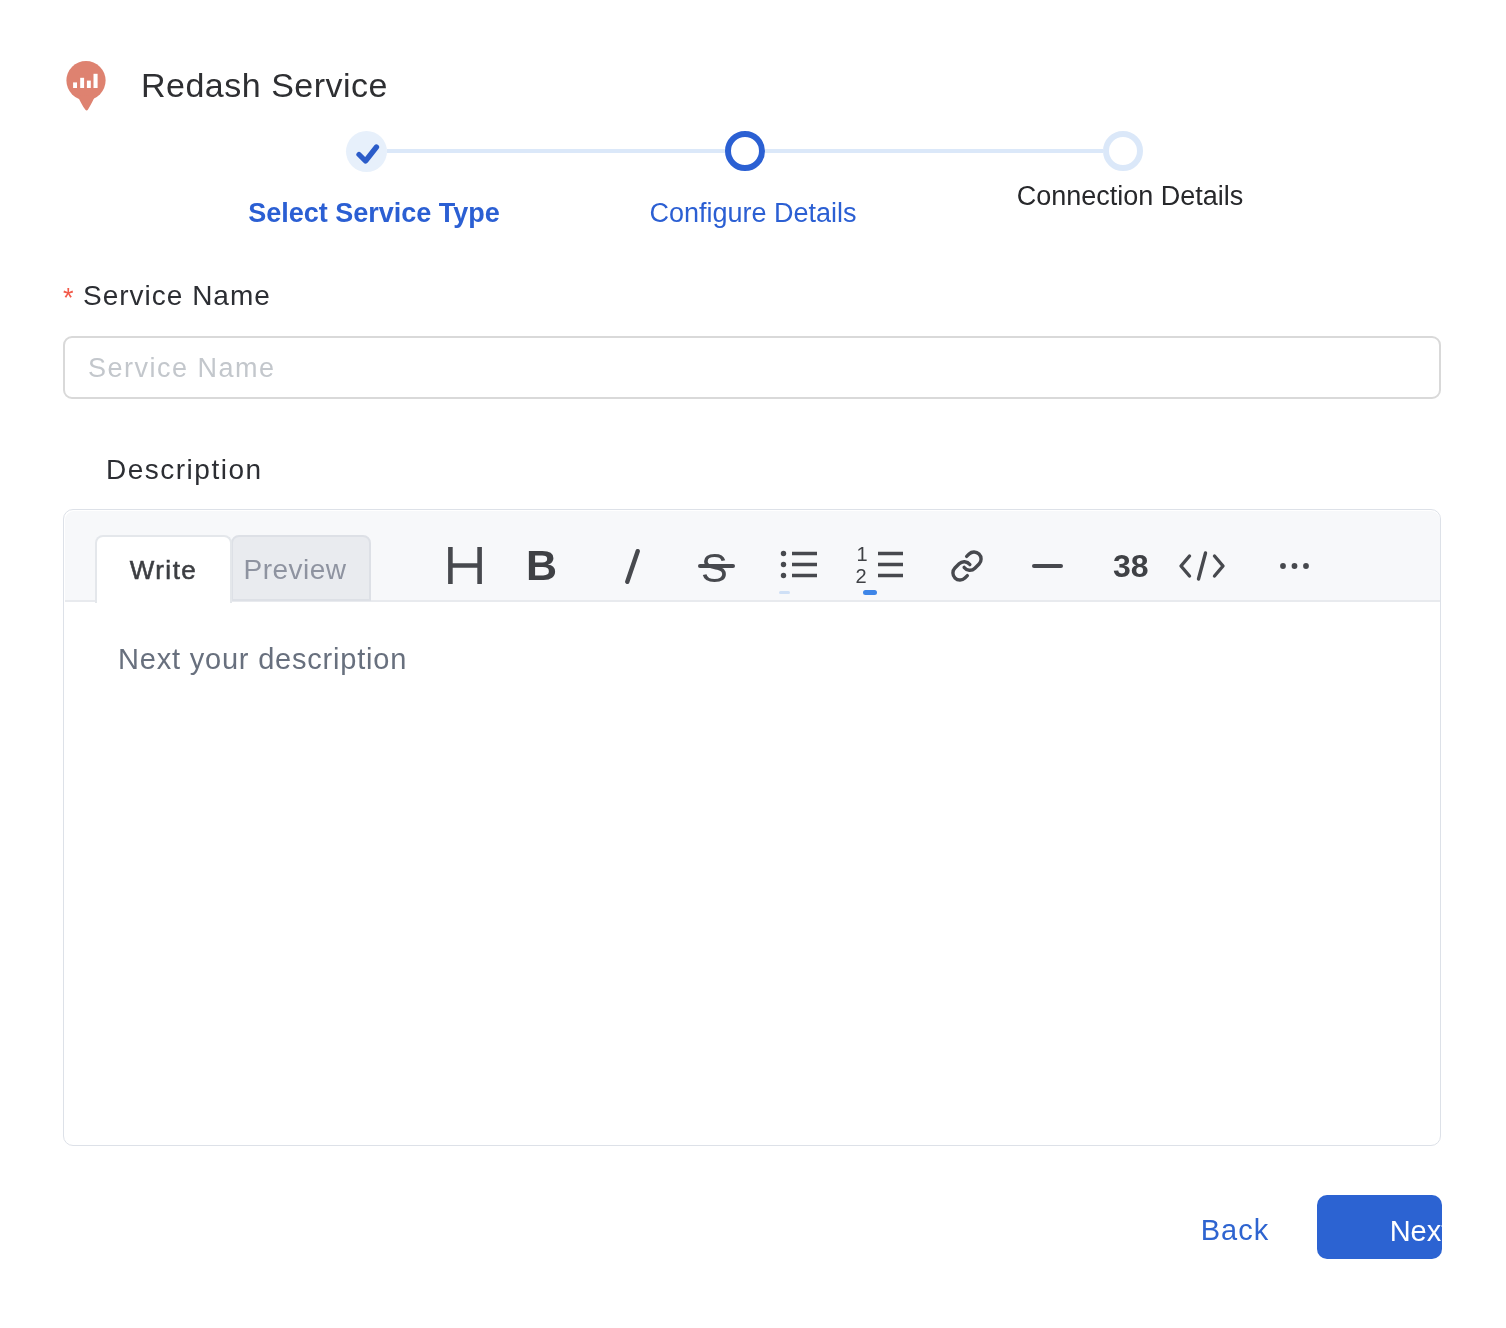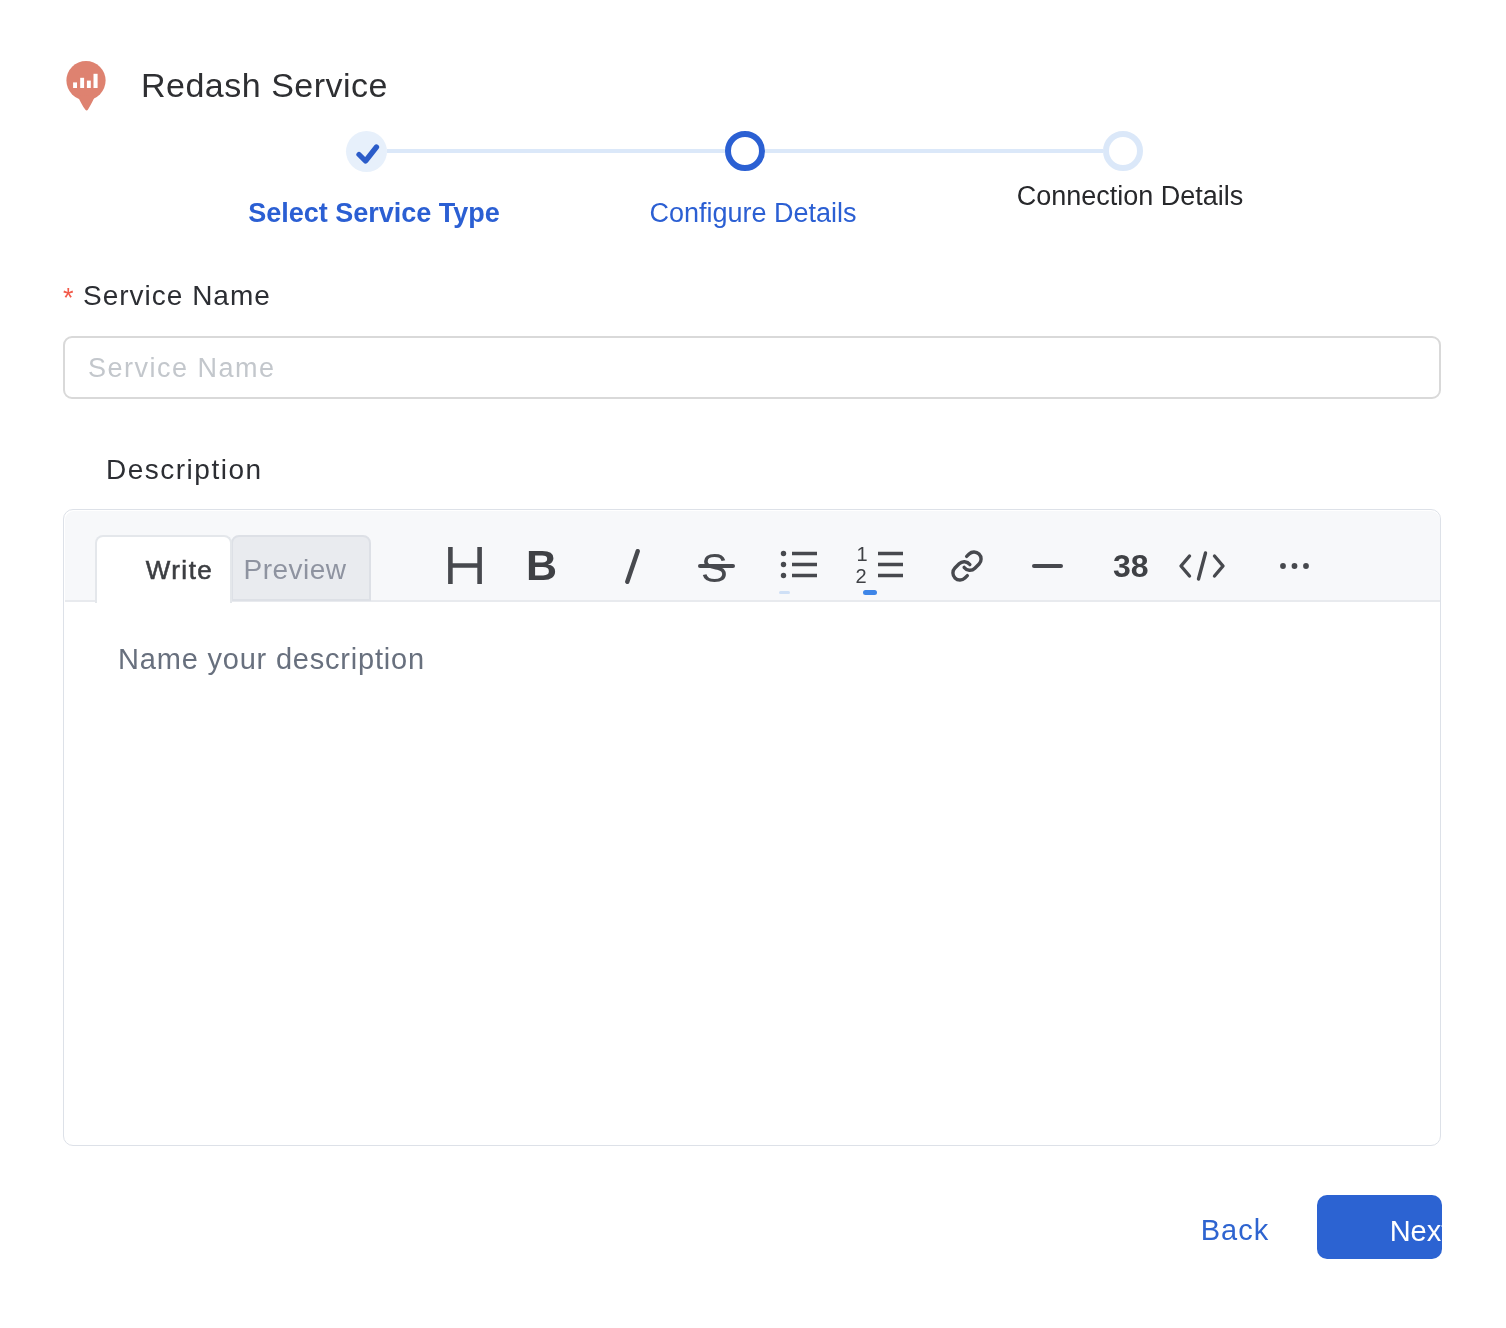--- a/index.html
+++ b/index.html
@@ -48,21 +48,21 @@
   <div class="txt" style="left:63px;top:456px;font-size:28px;letter-spacing:1.5px;color:#2c2e33;margin-left:43px;">Description</div>
 
   <div class="abs" style="left:63px;top:509px;width:1378px;height:637px;box-sizing:border-box;border:1.5px solid #dde1e8;border-radius:10px;background:#fff;"></div>
 
   <div class="abs" style="left:64.5px;top:510.5px;width:1375px;height:89px;background:#f7f8fa;border-radius:9px 9px 0 0;border-bottom:2px solid #e8eaee;box-sizing:content-box;"></div>
 
   <div class="abs" style="left:231px;top:535px;width:140px;height:66px;box-sizing:border-box;background:#e9ebef;border:2px solid #dde0e6;border-radius:8px 8px 0 0;"></div>
   <div class="txt" style="left:231px;width:128px;text-align:center;top:556px;font-size:28px;letter-spacing:0.5px;color:#8e93a0;">Preview</div>
 
   <div class="abs" style="left:95px;top:535px;width:137px;height:68px;box-sizing:border-box;background:#ffffff;border:2px solid #e4e7eb;border-bottom:none;border-radius:8px 8px 0 0;"></div>
-  <div class="txt" style="left:95px;width:137px;text-align:center;top:557px;font-size:26px;font-weight:400;-webkit-text-stroke:0.55px #3c3e42;letter-spacing:1.5px;color:#3c3e42;padding-left:16px;">Write</div>
+  <div class="txt" style="left:95px;width:137px;text-align:center;top:557px;font-size:26px;font-weight:400;-webkit-text-stroke:0.55px #3c3e42;letter-spacing:1.5px;color:#3c3e42;">Write</div>
 
   <svg class="abs" style="left:448px;top:547px;" width="34" height="37" viewBox="0 0 34 37">
     <path d="M2.4 0 V37 M31.6 0 V37 M2.4 18.5 H31.6" fill="none" stroke="#47494e" stroke-width="4.6"></path>
   </svg>
 
   <div class="txt" style="left:526px;top:544px;font-size:43px;font-weight:700;color:#3f4145;">B</div>
 
   <svg class="abs" style="left:624px;top:549px;" width="17" height="35" viewBox="0 0 17 35">
     <path d="M13.7 2.2 L3.3 32.8" stroke="#47494e" stroke-width="4.4" stroke-linecap="round" fill="none"></path>
   </svg>
@@ -104,19 +104,19 @@
 
   <svg class="abs" style="left:1279px;top:560px;" width="32" height="12" viewBox="0 0 32 12">
     <circle cx="4" cy="6" r="2.9" fill="#47494e"></circle>
     <circle cx="15.5" cy="6" r="2.9" fill="#47494e"></circle>
     <circle cx="27" cy="6" r="2.9" fill="#47494e"></circle>
   </svg>
 
   <div class="abs" style="left:779px;top:591px;width:11px;height:3px;background:#cfe0f6;border-radius:2px;"></div>
   <div class="abs" style="left:863px;top:590px;width:14px;height:5px;background:#3e86e8;border-radius:2.5px;"></div>
 
-  <div class="txt" style="left:118px;top:645px;font-size:29px;letter-spacing:0.8px;color:#68707e;">Name your description</div>
+  <div class="txt" style="left:118px;top:645px;font-size:29px;letter-spacing:0.8px;color:#68707e;">Next your description</div>
 
   <div class="txt" style="left:1185px;width:100px;text-align:center;top:1216px;font-size:29px;letter-spacing:1px;color:#2e64d0;">Back</div>
   <div class="abs" style="left:1317px;top:1195px;width:125px;height:64px;border-radius:10px;background:#2c63d2;"></div>
   <div class="txt" style="left:1317px;width:125px;text-align:center;top:1217px;font-size:29px;color:#ffffff;margin-left:40px;">Next</div>
 
 </div>
 
 </body></html>

